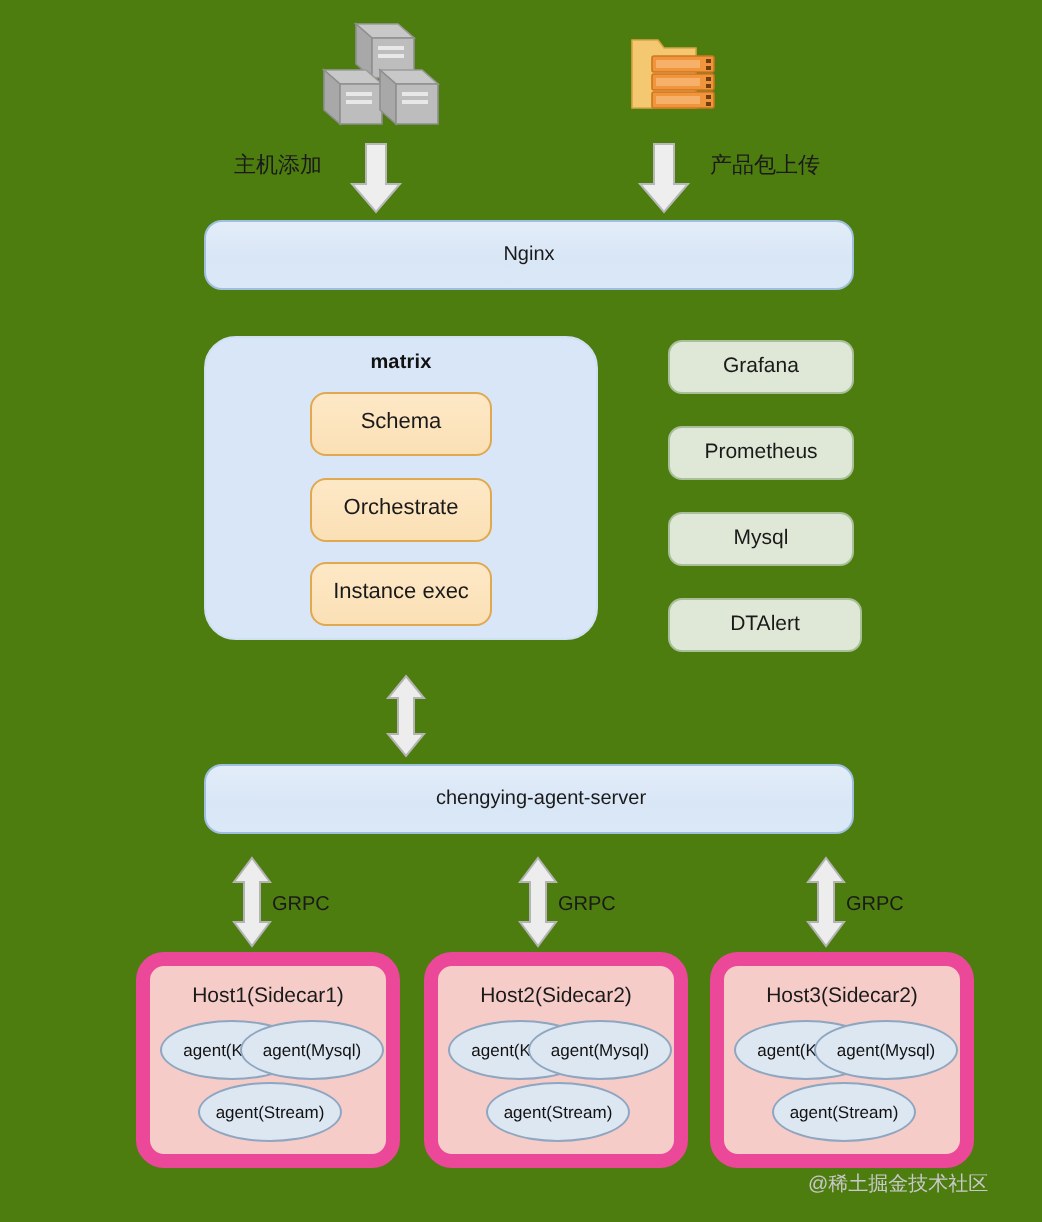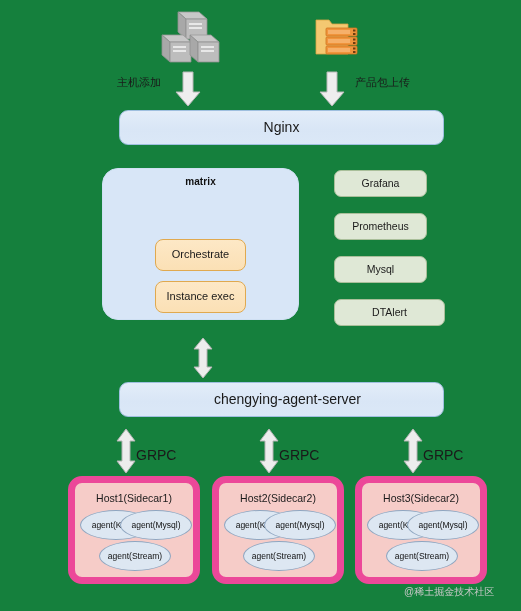--- a/index.html
+++ b/index.html
@@ -7,42 +7,41 @@
     padding: 0;
     background: #ffffff;
   }
   body {
     font-family: "Liberation Sans", "DejaVu Sans", sans-serif;
   }
   #canvas {
     position: relative;
     width: 521px;
     height: 611px;
-    background: #15803d;
+    background: #4d7c0f;
     overflow: hidden;
   }
 
   
   .box {
     position: absolute;
     box-sizing: border-box;
     display: flex;
     align-items: center;
     justify-content: center;
     text-align: center;
     color: #1a1a1a;
     line-height: 1.2;
   }
 
   .blue-box {
     background: linear-gradient(180deg, #e3edf9 0%, #d9e6f6 55%, #dbe8f7 100%);
     border: 1px solid #9fbfdf;
     border-radius: 9px;
-    font-size: 14px;
-    margin-left: 17px;
+    font-size: 10px;
   }
 
   .matrix-panel {
     background: #d8e6f7;
     border: 1px solid #cfe0f3;
     border-radius: 16px;
   }
 
   .matrix-title {
     position: absolute;
@@ -99,21 +98,21 @@
 
   
   .cn-label {
     position: absolute;
     font-size: 11px;
     color: #1a1a1a;
     white-space: nowrap;
   }
   .grpc-label {
     position: absolute;
-    font-size: 14px;
+    font-size: 10px;
     color: #1a1a1a;
     white-space: nowrap;
   }
 
   
   .arrow {
     position: absolute;
   }
 
   
@@ -206,39 +205,42 @@
   </div>
 
   <div class="box blue-box" style="left:102px; top:110px; width:325px; height:35px;">
     <span>Nginx</span>
   </div>
 
   <div class="box matrix-panel" style="left:102px; top:168px; width:197px; height:152px;"></div>
 
   <div class="matrix-title" style="left:102px; top:176px; width:197px;">matrix</div>
 
+  <div class="box orange-box" style="left:155px; top:196px; width:91px; height:32px;">
+    <span>Schema</span>
+  </div>
 
   <div class="box orange-box" style="left:155px; top:281px; width:91px; height:32px;">
     <span>Instance exec</span>
   </div>
 
   <div class="box orange-box" style="left:155px; top:239px; width:91px; height:32px;">
     <span>Orchestrate</span>
   </div>
 
   <div class="box green-box" style="left:334px; top:170px; width:93px; height:27px;">
     <span>Grafana</span>
   </div>
   <div class="box green-box" style="left:334px; top:213px; width:93px; height:27px;align-items:center;">
     <span>Prometheus</span>
   </div>
   <div class="box green-box" style="left:334px; top:256px; width:93px; height:27px;">
     <span>Mysql</span>
   </div>
-  <div class="box green-box" style="left:334px; top:299px; width:111px; height:27px;">
+  <div class="box green-box" style="left:334px; top:299px; width:97px; height:27px;">
     <span>DTAlert</span>
   </div>
 
   <div class="arrow" style="left:192px; top:337px; width:22px; height:42px;">
     <svg width="22" height="42" viewBox="0 0 22 42">
       <polygon points="11,1 20,12 15,12 15,30 20,30 11,41 2,30 7,30 7,12 2,12" fill="#ededed" stroke="#b4b4b4" stroke-width="1"></polygon>
     </svg>
   </div>
 
   <div class="box blue-box" style="left:102px; top:382px; width:325px; height:35px;padding-left:12px;">

